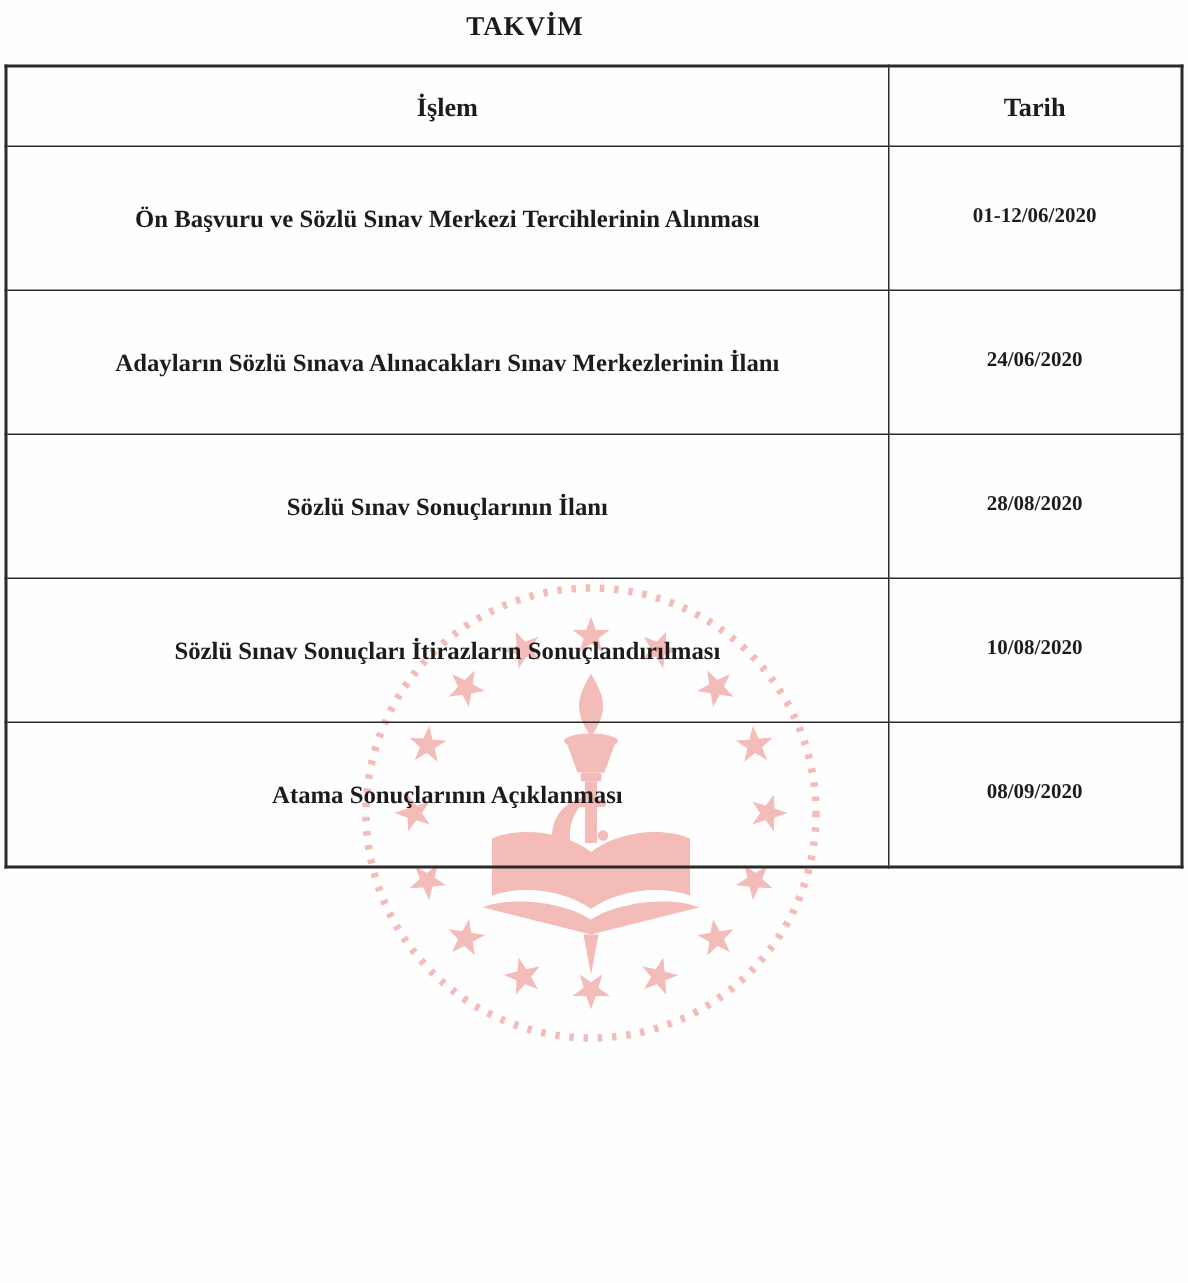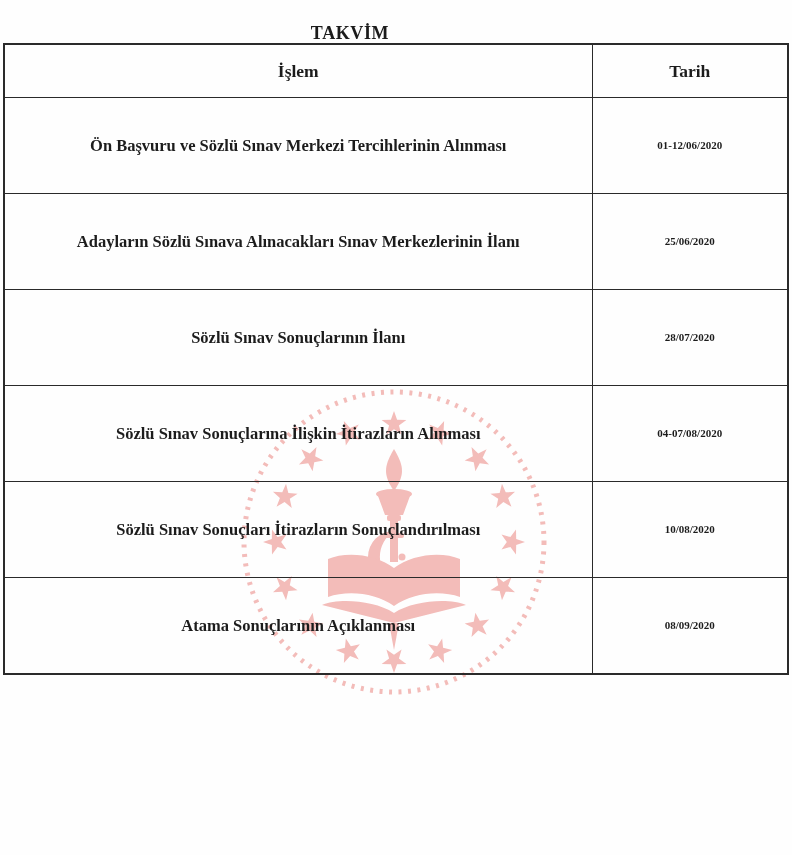--- a/index.html
+++ b/index.html
@@ -4,21 +4,21 @@
 <style>
   html, body { margin: 0; padding: 0; }
   body {
     width: 792px; height: 855px;
     background: #fefefe;
     font-family: "Liberation Serif", serif;
     position: relative;
     overflow: hidden;
   }
   .doc-title {
-    position: absolute; top: 23px; left: 0; width: 700px;
+    position: absolute; top: 7px; left: 0; width: 700px;
     text-align: center;
     font-size: 18px; font-weight: bold;
     letter-spacing: 0.6px;
     color: #1b1b1b;
     z-index: 2;
     margin: 0;
   }
   .watermark {
     position: absolute; top: 0; left: 0; z-index: 1;
     color: #f2b5b2;
@@ -41,21 +41,21 @@
   .cal-table th {
     height: 50px;
     font-size: 17.5px;
   }
   .cal-table td { height: 93px; }
   td.cell-islem {
     font-size: 16.5px;
     padding: 0 12px;
   }
   td.cell-tarih {
-    font-size: 11px;
+    font-size: 14px;
     white-space: pre-line;
     line-height: 1.75;
   }
   col.col-islem { width: 588px; }
   col.col-tarih { width: 196px; }
 </style>
 </head>
 <body>
 
 <svg class="watermark" width="792" height="855" viewBox="0 0 792 855" aria-hidden="true" style="color: rgb(242, 181, 178);">
@@ -122,29 +122,25 @@
       <th>Tarih</th>
     </tr>
   </thead>
   <tbody>
     <tr>
       <td class="cell-islem">Ön Başvuru ve Sözlü Sınav Merkezi Tercihlerinin Alınması</td>
       <td class="cell-tarih">01-12/06/2020</td>
     </tr>
     <tr>
       <td class="cell-islem">Adayların Sözlü Sınava Alınacakları Sınav Merkezlerinin İlanı</td>
-      <td class="cell-tarih">25/06/2020</td>
+      <td class="cell-tarih">24/06/2020</td>
     </tr>
     <tr>
       <td class="cell-islem">Sözlü Sınav Sonuçlarının İlanı</td>
-      <td class="cell-tarih">28/07/2020</td>
-    </tr>
-    <tr>
-      <td class="cell-islem">Sözlü Sınav Sonuçlarına İlişkin İtirazların Alınması</td>
-      <td class="cell-tarih">04-07/08/2020</td>
+      <td class="cell-tarih">28/08/2020</td>
     </tr>
     <tr>
       <td class="cell-islem">Sözlü Sınav Sonuçları İtirazların Sonuçlandırılması</td>
       <td class="cell-tarih">10/08/2020</td>
     </tr>
     <tr>
       <td class="cell-islem">Atama Sonuçlarının Açıklanması</td>
       <td class="cell-tarih">08/09/2020</td>
     </tr>
   </tbody>

